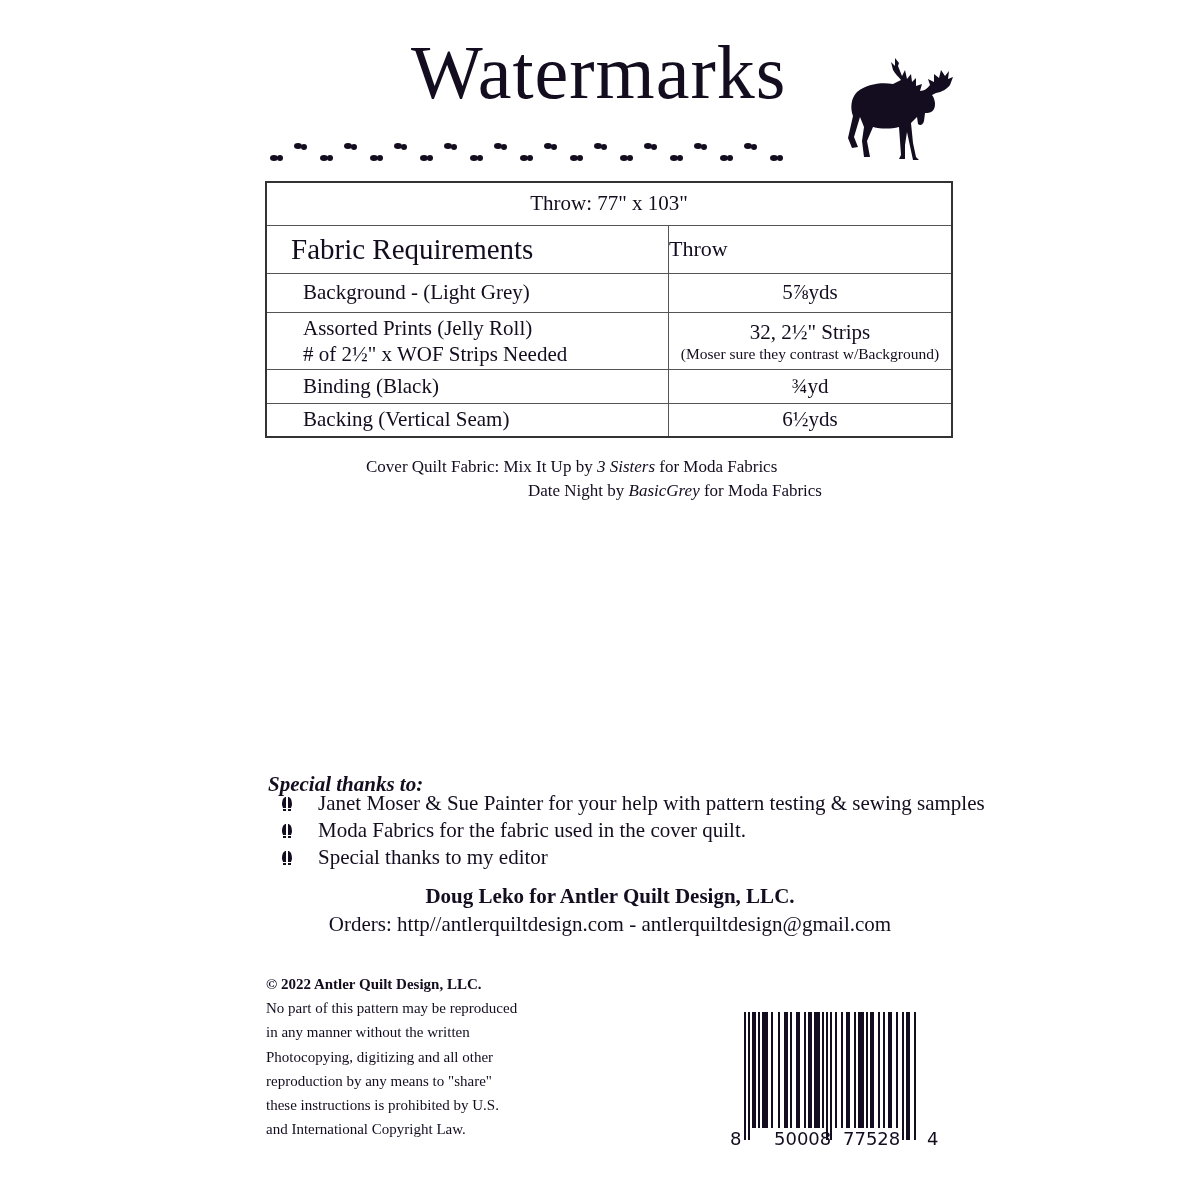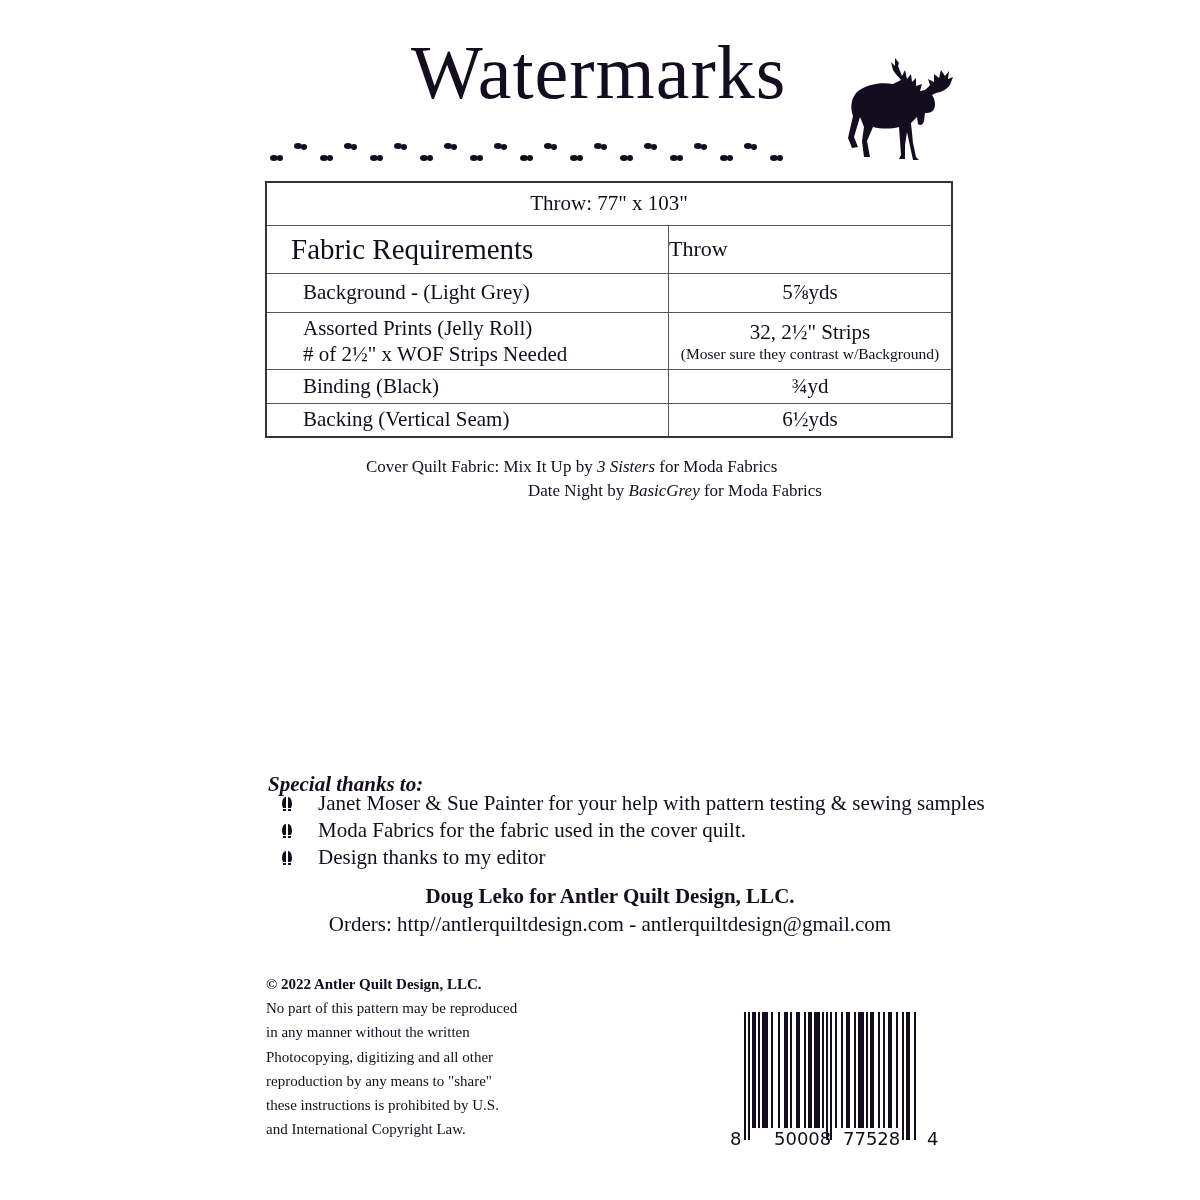--- a/index.html
+++ b/index.html
@@ -123,21 +123,21 @@
         <rect x="7" y="13" width="3" height="2" fill="#130d1f"></rect>
       </svg>
     <span>Moda Fabrics for the fabric used in the cover quilt.</span>
   </li>
   <li>
     <svg class="hoof" viewBox="0 0 12 16">
         <path fill="#130d1f" d="M1 9 C1 3 3 1 5 1 L5 12 L2 12 Z M7 1 C9 1 11 3 11 9 L10 12 L7 12 Z"></path>
         <rect x="2" y="13" width="3" height="2" fill="#130d1f"></rect>
         <rect x="7" y="13" width="3" height="2" fill="#130d1f"></rect>
       </svg>
-    <span>Design thanks to my editor</span>
+    <span>Special thanks to my editor</span>
   </li>
 </ul>
 
 <div id="credit" class="abs">
   <div class="b">Doug Leko for Antler Quilt Design, LLC.</div>
   <div>Orders: http//antlerquiltdesign.com - antlerquiltdesign@gmail.com</div>
 </div>
 
 <div id="copy" class="abs">
   <div class="b">© 2022 Antler Quilt Design, LLC.</div>

